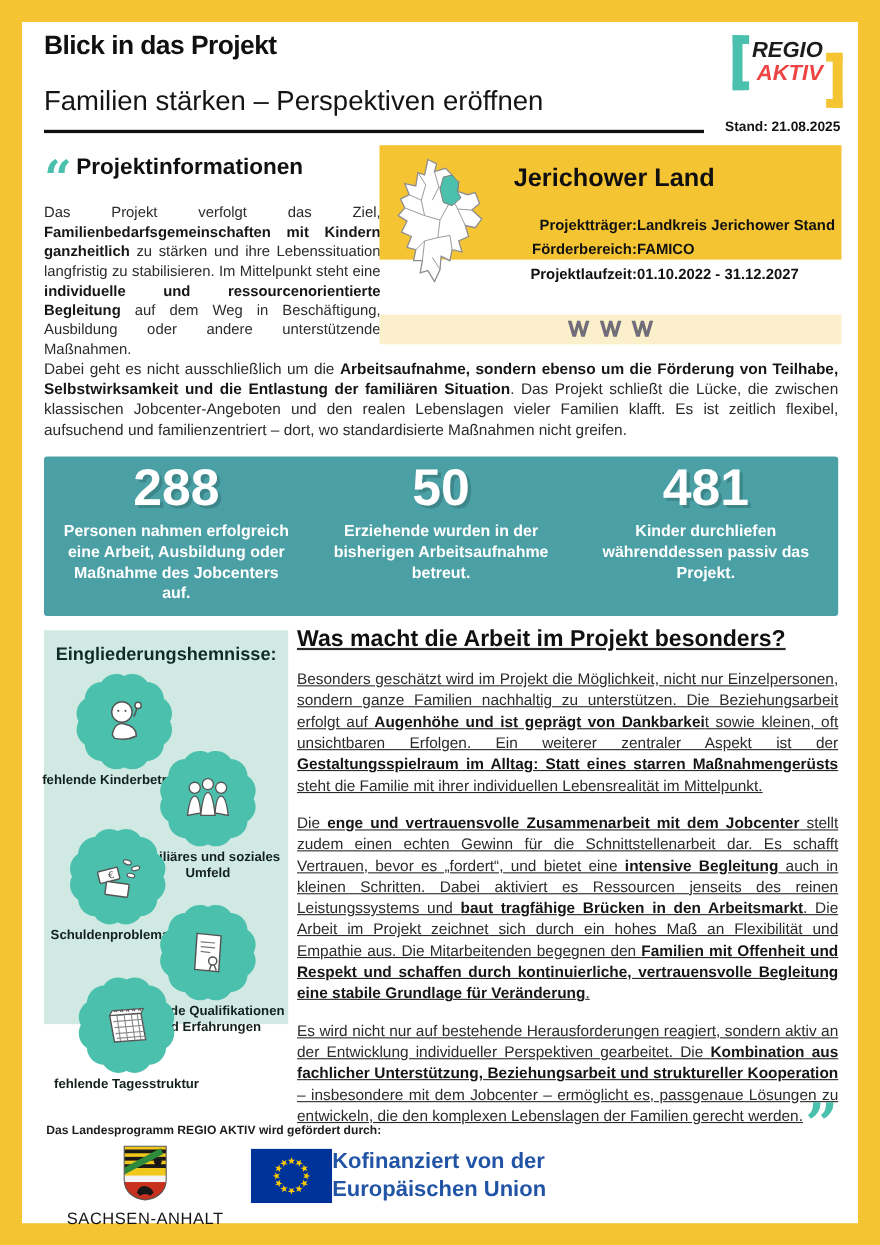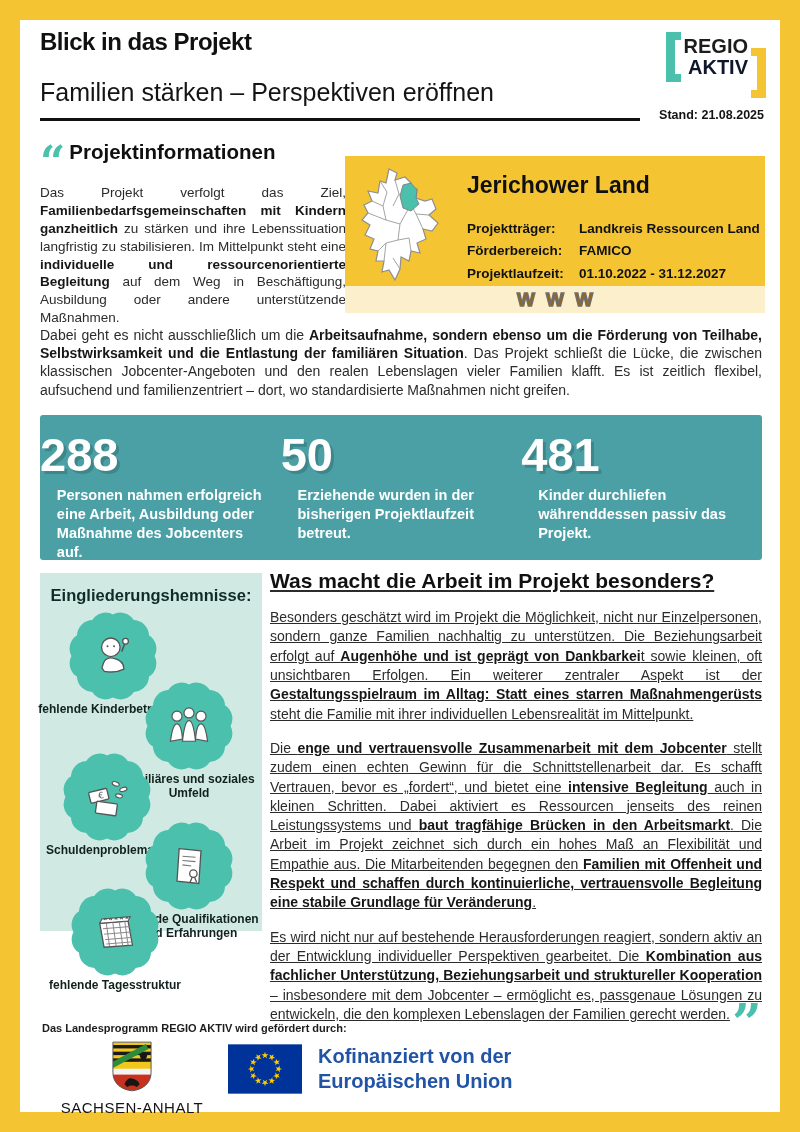--- a/index.html
+++ b/index.html
@@ -21,51 +21,51 @@
     font-family:"Liberation Sans",sans-serif;
     color:#2b2b2b;
     overflow:hidden;
   }
   .page{position:absolute;left:20px;top:20px;width:760px;height:1092px;background:#ffffff;}
 
   
   .title{position:absolute;left:20px;top:8px;font-size:24px;font-weight:800;color:#101010;letter-spacing:-0.5px;}
   .subtitle{position:absolute;left:20px;top:58px;font-size:25px;font-weight:400;color:#141414;}
   .rule{position:absolute;left:20px;top:98px;width:600px;height:3px;background:#101010;}
-  .logo{position:absolute;right:14px;top:10px;display:flex;align-items:flex-start;}
+  .logo{position:absolute;right:14px;top:10px;display:flex;align-items:flex-start;font-style:italic;}
   .lbracket{width:15px;height:50px;border-left:9px solid var(--accent-teal);border-top:8px solid var(--accent-teal);border-bottom:8px solid var(--accent-teal);margin-top:2px;}
   .rbracket{width:15px;height:50px;border-right:9px solid var(--frame-yellow);border-top:8px solid var(--frame-yellow);border-bottom:8px solid var(--frame-yellow);margin-top:18px;}
   .logo-text{display:flex;flex-direction:column;margin:6px 3px 0 3px;line-height:1.05;}
   .logo-text .l1{font-size:20px;font-weight:800;color:#1c1c1c;}
-  .logo-text .l2{font-size:20px;font-weight:800;color:#0f172a;align-self:flex-end;}
+  .logo-text .l2{font-size:20px;font-weight:800;color:#ef4444;align-self:flex-end;}
   .stand{position:absolute;right:16px;top:88px;font-size:12.5px;font-weight:600;color:#141414;}
 
   
   .proj-info{position:absolute;left:20px;top:120px;width:306px;}
   .sec-head{display:flex;align-items:flex-start;gap:7px;}
   .quote-open{font-family:"DejaVu Serif",serif;font-weight:700;font-size:44px;line-height:0.6;margin-top:10px;color:var(--accent-teal);letter-spacing:-3px;}
   .sec-head h2{font-size:20.5px;font-weight:800;color:#101010;}
   .proj-info p{margin-top:8px;font-size:13.5px;line-height:1.32;text-align:justify;}
 
   
-  .info-card{position:absolute;left:325px;top:136px;width:420px;height:146px;background:var(--frame-yellow);}
+  .info-card{position:absolute;left:325px;top:112px;width:420px;height:104px;background:var(--frame-yellow);text-align:right;}
   .map{position:absolute;left:8px;top:8px;width:100px;height:130px;}
   .card-title{position:absolute;left:122px;top:16px;font-size:23px;font-weight:800;color:#101010;}
   .card-rows{position:absolute;left:122px;top:62px;}
   .card-row{display:flex;font-size:13.5px;font-weight:700;color:#111;line-height:1.65;}
   .card-row .lbl{width:112px;}
   .www-strip{position:absolute;left:325px;top:266px;width:420px;height:27px;background:var(--light-yellow);display:flex;align-items:center;justify-content:center;}
-  .www{font-size:19px;font-weight:700;color:#a16207;-webkit-text-stroke:1.4px #6e6e6e;letter-spacing:11px;padding-left:11px;}
+  .www{font-size:19px;font-weight:400;color:#8b5cf6;-webkit-text-stroke:1.4px #6e6e6e;letter-spacing:11px;padding-left:11px;}
 
   
   .lead-para{position:absolute;left:20px;top:306px;width:722px;font-size:14px;line-height:1.3;text-align:justify;}
 
   
   .stats-band{position:absolute;left:20px;top:395px;width:722px;height:145px;background:var(--band-teal);display:flex;border-radius:3px;}
-  .stat{flex:1;text-align:left;padding-top:12px;}
+  .stat{flex:1;text-align:center;}
   .stat-value{font-size:47px;font-weight:800;color:#fff;text-shadow:3px 3px 0 rgba(20,60,60,0.25);}
   .stat-label{width:86%;margin:4px auto 0;font-size:14.5px;font-weight:700;color:#fff;line-height:1.32;}
 
   
   .sidebar{position:absolute;left:20px;top:553px;width:222px;height:358px;background:var(--mint);}
   .sidebar-head{text-align:center;padding-top:13px;font-size:16.5px;font-weight:800;color:#102b27;}
   .hemm-group{position:absolute;width:150px;text-align:center;}
   .badge{position:relative;width:86px;height:86px;margin:0 auto;}
   .badge .sq{position:absolute;inset:7px;background:var(--accent-teal);border-radius:22%;}
   .badge .sq.r30{transform:rotate(30deg);}
@@ -82,21 +82,21 @@
   .right-col{position:absolute;left:250px;top:549px;width:492px;text-decoration:underline;}
   .right-col h2{font-size:21px;font-weight:800;color:#101010;margin-bottom:4px;}
   .right-col p{margin-top:15px;font-size:14px;line-height:1.38;text-align:justify;}
   .b{font-weight:700;color:var(--ink);}
   .quote-close{position:absolute;right:4px;top:438px;font-family:"DejaVu Serif",serif;font-weight:700;font-size:52px;line-height:0.6;color:var(--accent-teal);letter-spacing:-4px;}
 
   
   .footer-note{position:absolute;left:22px;top:1002px;font-size:11px;font-weight:700;color:#1d1d1d;}
   .sa-logo{position:absolute;left:34px;top:1020px;width:156px;text-align:center;}
   .sa-text{display:inline-block;font-size:15px;font-weight:500;letter-spacing:0.5px;color:#141414;border-bottom:2px solid var(--frame-yellow);padding-bottom:3px;margin-top:3px;}
-  .eu-logo{position:absolute;left:208px;top:1024px;display:flex;align-items:center;gap:16px;}
+  .eu-logo{position:absolute;left:208px;top:1024px;display:flex;align-items:center;}
   .eu-text{color:var(--eu-text-blue);font-weight:700;font-size:20px;line-height:1.25;}
 </style>
 </head>
 <body>
 
 <div class="page">
 
   <div class="title">Blick in das Projekt</div>
   <div class="subtitle">Familien stärken – Perspektiven eröffnen</div>
   <div class="rule"></div>
@@ -121,21 +121,21 @@
   <div class="info-card">
     <svg class="map" viewBox="0 0 100 130">
       <path d="M36,5 L44,9 L42,16 L52,13 L58,19 L55,27 L64,25 L63,34 L72,37 L79,35 L83,45 L76,51 L85,59 L79,67 L70,65 L73,75 L64,79 L67,89 L58,87 L56,97 L48,93 L47,105 L42,116 L36,106 L29,108 L31,97 L23,97 L25,87 L17,85 L21,75 L12,71 L17,61 L9,56 L15,49 L11,41 L19,37 L15,27 L25,29 L27,17 L33,19 Z" fill="#ffffff" stroke="#8f8f8f" stroke-width="1.2"></path>
       <path d="M27,17 L34,28 L30,42 M42,16 L46,30 L40,42 M19,37 L30,42 L33,56 M15,49 L33,56 M33,56 L47,60 M46,30 L58,40 L63,50 L76,51 M47,60 L58,40 M47,60 L45,76 L56,74 M45,76 L33,79 L31,97 M33,79 L25,87 M56,74 L58,87 M63,50 L70,65 M47,105 L40,94" fill="none" stroke="#9a9a9a" stroke-width="0.9"></path>
       <path d="M50,21 L58,19 L64,26 L63,34 L66,40 L58,47 L50,44 L47,32 Z" fill="#4BC0AC" stroke="#7e7e7e" stroke-width="0.9"></path>
     </svg>
     <div class="card-title">Jerichower Land</div>
     <div class="card-rows">
       <div class="card-row">
         <span class="lbl">Projektträger:</span>
-        <span class="val">Landkreis Ressourcen Land</span>
+        <span class="val">Landkreis Jerichower Stand</span>
       </div>
       <div class="card-row">
         <span class="lbl">Förderbereich:</span>
         <span class="val">FAMICO</span>
       </div>
       <div class="card-row">
         <span class="lbl">Projektlaufzeit:</span>
         <span class="val">01.10.2022 - 31.12.2027</span>
       </div>
     </div>
@@ -146,21 +146,21 @@
 
   <p class="lead-para"><span>Dabei geht es nicht ausschließlich um die </span><span class="b">Arbeitsaufnahme, sondern ebenso um die Förderung von Teilhabe, Selbstwirksamkeit und die Entlastung der familiären Situation</span><span>. Das Projekt schließt die Lücke, die zwischen klassischen Jobcenter-Angeboten und den realen Lebenslagen vieler Familien klafft. Es ist zeitlich flexibel, aufsuchend und familienzentriert – dort, wo standardisierte Maßnahmen nicht greifen.</span></p>
 
   <div class="stats-band">
     <div class="stat">
       <div class="stat-value">288</div>
       <div class="stat-label">Personen nahmen erfolgreich eine Arbeit, Ausbildung oder Maßnahme des Jobcenters auf.</div>
     </div>
     <div class="stat">
       <div class="stat-value">50</div>
-      <div class="stat-label">Erziehende wurden in der bisherigen Projektlaufzeit betreut.</div>
+      <div class="stat-label">Erziehende wurden in der bisherigen Arbeitsaufnahme betreut.</div>
     </div>
     <div class="stat">
       <div class="stat-value">481</div>
       <div class="stat-label">Kinder durchliefen währenddessen passiv das Projekt.</div>
     </div>
   </div>
 
   <div class="sidebar">
     <div class="sidebar-head">Eingliederungshemnisse:</div>
 

